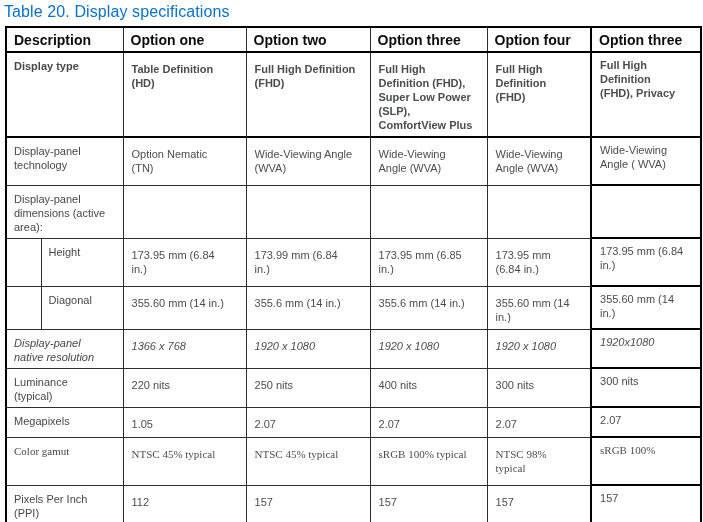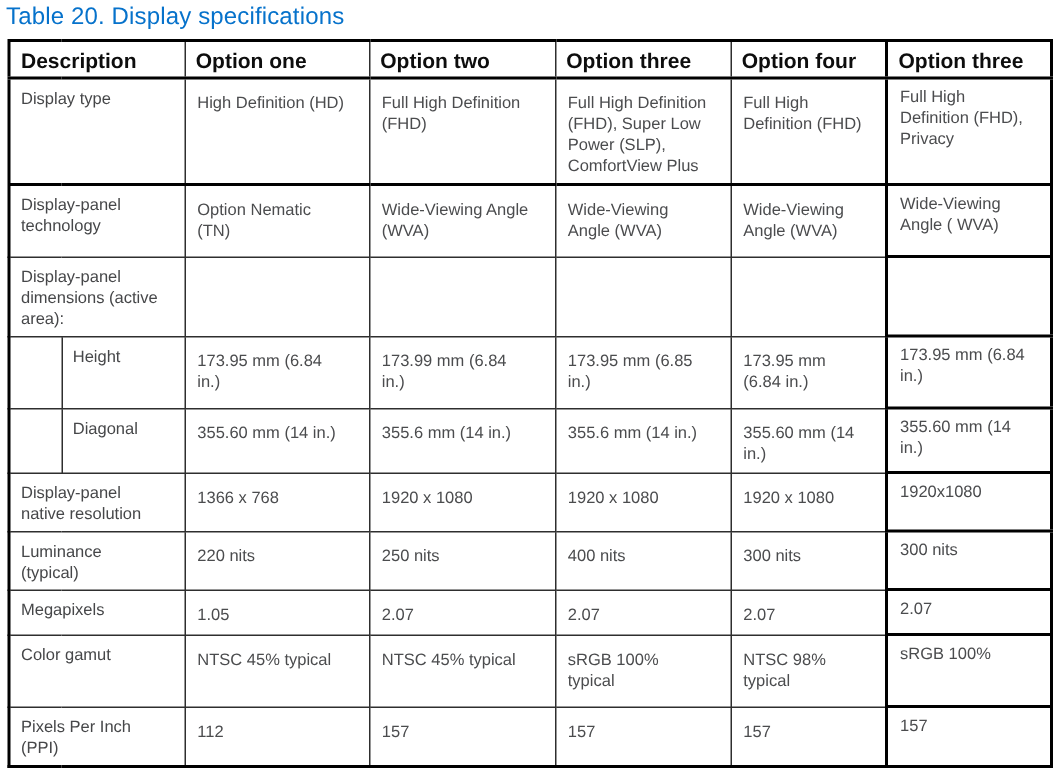--- a/index.html
+++ b/index.html
@@ -79,23 +79,23 @@
       <tr style="height:25px">
         <th colspan="2">Description</th>
         <th>Option one</th>
         <th>Option two</th>
         <th>Option three</th>
         <th>Option four</th>
         <th>Option three</th>
       </tr>
     </thead>
     <tbody id="spec-tbody">
-        <tr class="thick-bottom" style="height: 68px;">
+        <tr class="thick-bottom" style="height: 68px; font-weight: bold;">
           <td class="label" colspan="2">Display type</td>
-          <td class="value">High Definition (HD)</td>
+          <td class="value">Table Definition (HD)</td>
           <td class="value">Full High Definition (FHD)</td>
           <td class="value">Full High Definition (FHD), Super Low Power (SLP), ComfortView Plus</td>
           <td class="value">Full High Definition (FHD)</td>
           <td class="value">Full High Definition (FHD), Privacy</td>
         </tr>
         <tr style="height: 48px;">
           <td class="label" colspan="2">Display-panel technology</td>
           <td class="value">Option Nematic (TN)</td>
           <td class="value">Wide-Viewing Angle (WVA)</td>
           <td class="value">Wide-Viewing Angle (WVA)</td>
@@ -121,21 +121,21 @@
         </tr>
         <tr style="height: 43px; margin-left: 10px;">
           <td class="spacer"></td>
           <td class="label">Diagonal</td>
           <td class="value">355.60 mm (14 in.)</td>
           <td class="value">355.6 mm (14 in.)</td>
           <td class="value">355.6 mm (14 in.)</td>
           <td class="value">355.60 mm (14 in.)</td>
           <td class="value">355.60 mm (14 in.)</td>
         </tr>
-        <tr style="height: 38px;">
+        <tr style="height: 38px; font-style: italic;">
           <td class="label" colspan="2">Display-panel native resolution</td>
           <td class="value">1366 x 768</td>
           <td class="value">1920 x 1080</td>
           <td class="value">1920 x 1080</td>
           <td class="value">1920 x 1080</td>
           <td class="value">1920x1080</td>
         </tr>
         <tr style="height: 28px;">
           <td class="label" colspan="2">Luminance (typical)</td>
           <td class="value">220 nits</td>
@@ -145,21 +145,21 @@
           <td class="value">300 nits</td>
         </tr>
         <tr style="height: 30px;">
           <td class="label" colspan="2">Megapixels</td>
           <td class="value">1.05</td>
           <td class="value">2.07</td>
           <td class="value">2.07</td>
           <td class="value">2.07</td>
           <td class="value">2.07</td>
         </tr>
-        <tr style="height: 48px;">
+        <tr style="height: 48px; font-family: Liberation Serif, serif;">
           <td class="label" colspan="2">Color gamut</td>
           <td class="value">NTSC 45% typical</td>
           <td class="value">NTSC 45% typical</td>
           <td class="value">sRGB 100% typical</td>
           <td class="value">NTSC 98% typical</td>
           <td class="value">sRGB 100%</td>
         </tr>
         <tr style="height: 37px;">
           <td class="label" colspan="2">Pixels Per Inch (PPI)</td>
           <td class="value">112</td>

